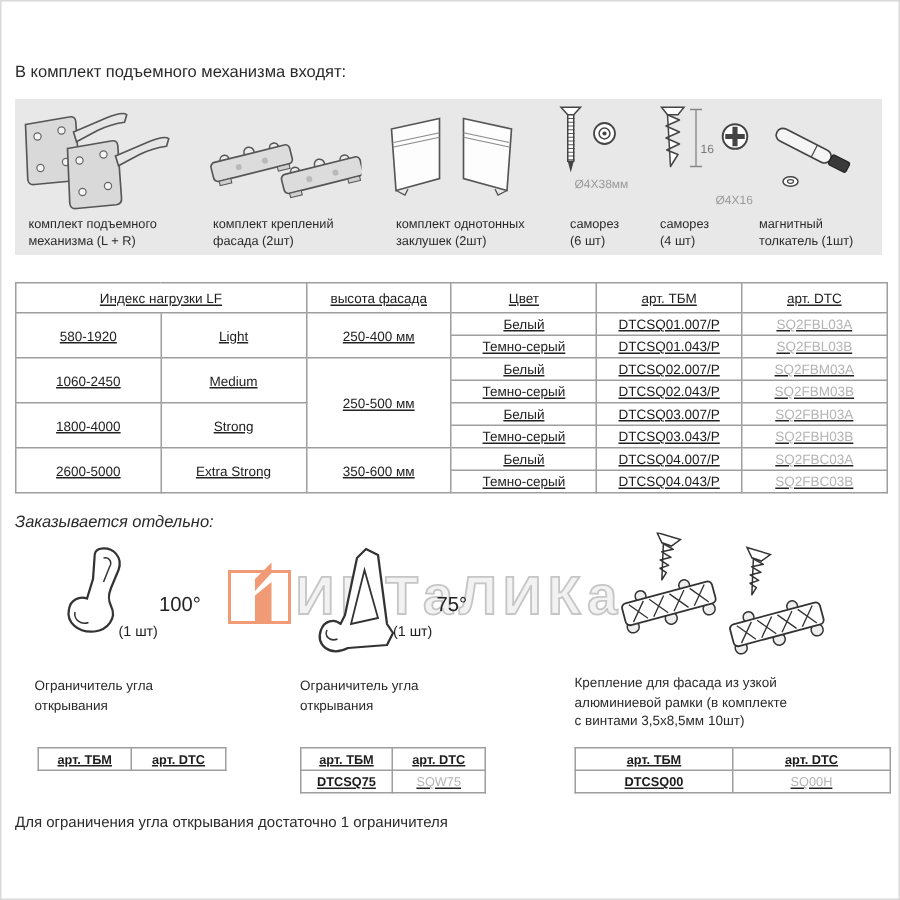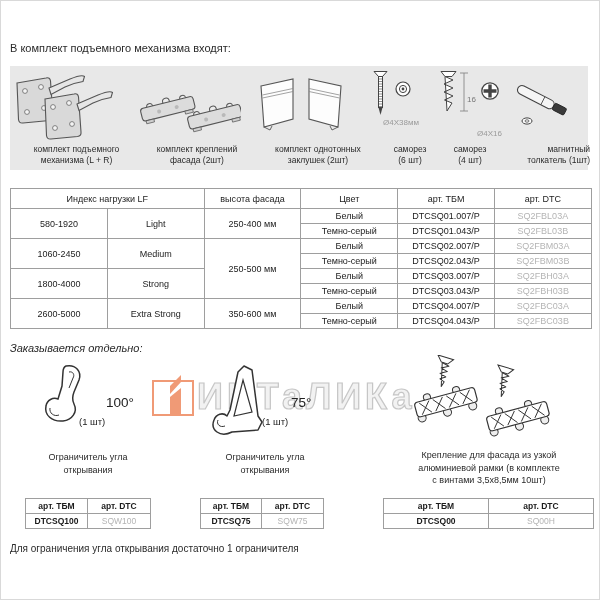--- a/index.html
+++ b/index.html
@@ -3,33 +3,33 @@
 <meta charset="utf-8">
 <style>
   * { margin:0; padding:0; box-sizing:border-box; }
   html,body { width:600px; height:600px; }
   body {
     position:relative; background:#fff; overflow:hidden;
     font-family:"Liberation Sans", sans-serif; color:#222;
   }
   body::after { content:""; position:absolute; inset:0; border:1px solid #d9d9d9; pointer-events:none; z-index:50; }
   .abs { position:absolute; }
-  .pre { white-space:pre-line;text-align:center; }
+  .pre { white-space:pre-line; }
 
   
   .kit-title { left:10px; top:42px; font-size:11px; color:#2a2a2a; }
   .band { left:10px; top:66px; width:578px; height:104px; background:#e8e8e8; z-index:1; }
   .cap { font-size:8.5px; line-height:11px; color:#2a2a2a; z-index:3; }
   .dim-label { font-size:8px; color:#9a9a9a; z-index:3; }
   .len-label { font-size:8px; color:#777; z-index:3; }
   .icon { z-index:3; }
 
   
   .main-table { left:10px; top:188px; z-index:2; }
-  table { border-collapse:collapse; table-layout:fixed; }
+  table { border-collapse:collapse; table-layout:fixed;text-decoration:underline; }
   .lt { width:581px; font-size:9px; }
   .lt th, .lt td { border:1px solid #9e9e9e; text-align:center; vertical-align:middle; font-weight:400; padding:0 2px; overflow:hidden; }
   .lt th { height:20px; color:#1c1c1c; }
   .lt td { height:15px; }
   .tbm { font-weight:700; color:#1a1a1a; }
   .dtc { color:#b4b4b4;margin-top:32px; }
 
   
   .sep-title { left:10px; top:342px; font-size:11px; color:#2a2a2a;font-style:italic; }
   .angle { font-size:13.5px; color:#222; z-index:3;margin-left:28px; }
@@ -132,21 +132,21 @@
 
 <svg class="abs icon" style="left:512px;top:80px" width="70" height="52" viewBox="0 0 70 52">
   <g transform="translate(8,4) rotate(27)">
     <rect x="0" y="0" width="40" height="9" rx="4.5" fill="#f5f5f5" stroke="#444" stroke-width="1.1"></rect>
     <line x1="28" y1="0" x2="28" y2="9" stroke="#444" stroke-width="0.8"></line>
     <rect x="40" y="0.8" width="13" height="7.4" rx="1.5" fill="#3a3a3a" stroke="#222" stroke-width="0.8"></rect>
   </g>
   <ellipse cx="15" cy="41" rx="5" ry="3.1" fill="#fff" stroke="#444" stroke-width="1"></ellipse>
   <ellipse cx="15" cy="41" rx="2" ry="1.2" fill="none" stroke="#444" stroke-width="0.8"></ellipse>
 </svg>
-<div class="abs cap pre" style="left:506px;top:144px;width:84px;text-align:right">магнитный
+<div class="abs cap pre" style="left:506px;top:144px;width:84px;text-align:left">магнитный
 толкатель (1шт)</div>
 
 <table class="abs main-table lt">
   <colgroup>
       <col style="width:96.8px">
       <col style="width:96.8px">
       <col style="width:96.8px">
       <col style="width:96.8px">
       <col style="width:96.8px">
       <col style="width:96.8px">
@@ -234,24 +234,20 @@
 <table class="abs art-table" style="left:25px;top:498px">
   <colgroup>
       <col style="width:62px">
       <col style="width:63px">
     </colgroup>
   <tbody>
       <tr>
     <th>арт. ТБМ</th>
     <th>арт. DTC</th>
   </tr>
-  <tr>
-    <td class="tbm">DTCSQ100</td>
-    <td class="dtc">SQW100</td>
-  </tr>
 </tbody>
   </table>
 
 <svg class="abs icon" style="left:208px;top:360px" width="58" height="80" viewBox="0 0 58 80">
   <path d="M36 6 L44 10 L50 56 L54 62 L50 70 L24 72 C12 78 2 70 6 60 C8 54 15 52 19 56 L22 50 L30 12 Z" fill="#fff" stroke="#333" stroke-width="1.5" stroke-linejoin="round"></path>
   <path d="M35 20 L44 52 L26 56 Z" fill="none" stroke="#333" stroke-width="1.2"></path>
   <path d="M10 60 C8 64 12 68 17 66" fill="none" stroke="#333" stroke-width="1"></path>
 </svg>
 <div class="abs angle" style="left:263px;top:395px">75°</div>
 <div class="abs qty" style="left:262px;top:416px">(1 шт)</div>

